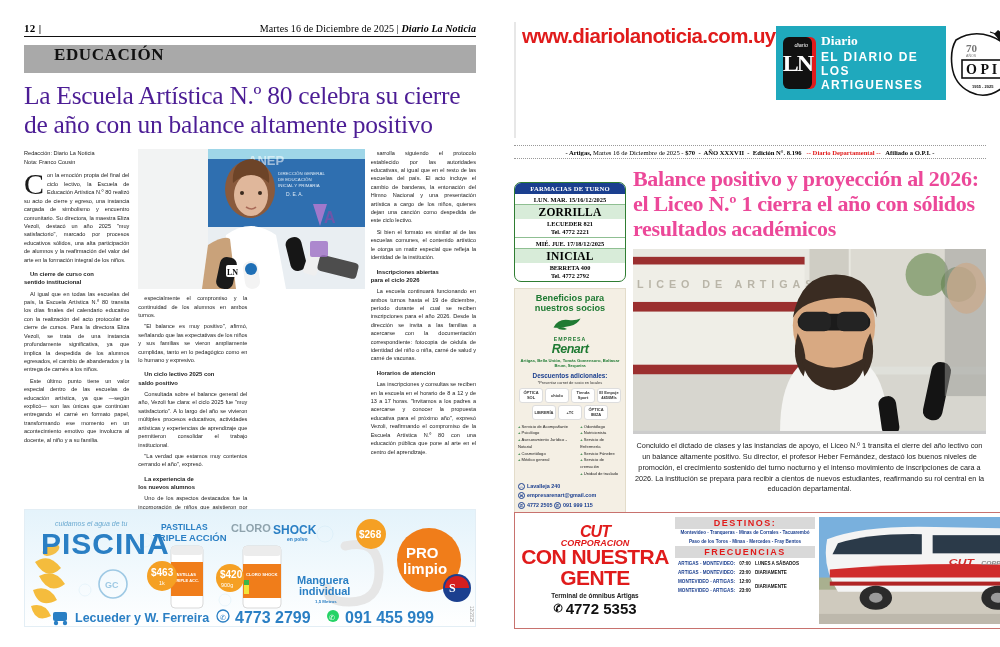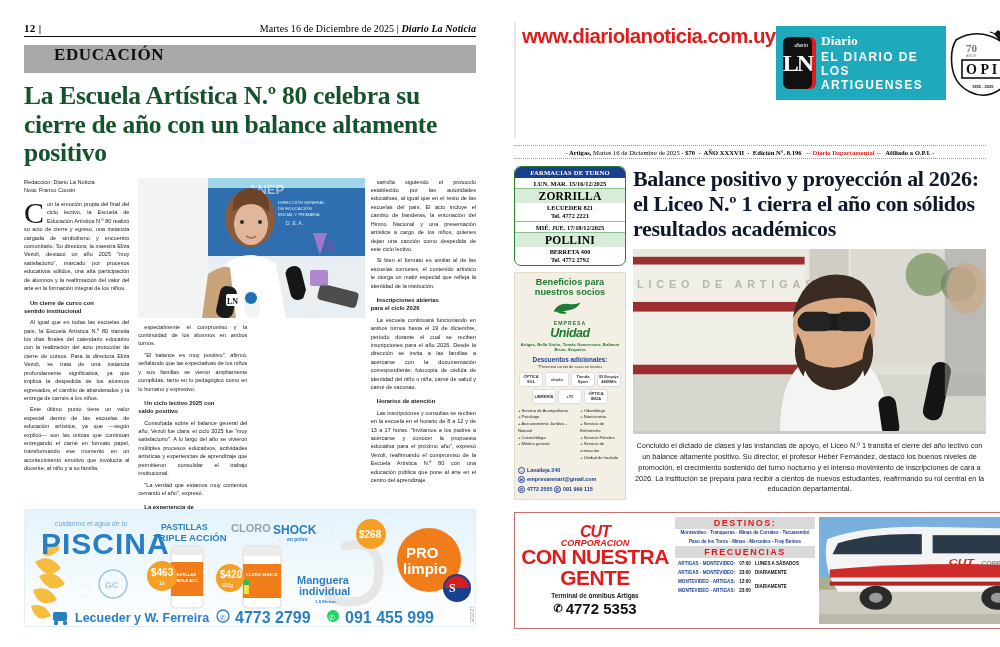--- a/index.html
+++ b/index.html
@@ -15,22 +15,22 @@
   
   .folio { display:flex; justify-content:space-between; align-items:flex-end;
            border-bottom:1.3px solid #111; padding-bottom:2px; }
   .folio-num { font-family:"Liberation Serif", serif; font-weight:bold; font-size:11px; letter-spacing:.3px; }
   .folio-right { font-family:"Liberation Serif", serif; font-size:10px; letter-spacing:.1px; }
   .folio-right b { font-style:italic; }
 
   .section-bar { margin-top:8px; background:#a9a9a9; height:28px; display:flex; padding-left:30px; }
   .section-bar span { font-family:"Liberation Serif", serif; font-weight:bold; font-size:17px; letter-spacing:.6px; color:#111; }
 
-  .headline { font-family:"Liberation Serif", serif; font-weight:bold; font-size:25.5px;
-              line-height:1.12; letter-spacing:-.3px; margin-top:9px; color:#14532d; }
+  .headline { font-family:"Liberation Serif", serif; font-weight:normal; font-size:25.5px;
+              line-height:1.12; letter-spacing:-.3px; margin-top:9px; color:#4c1d95; }
 
   .cols { display:flex; gap:9px; margin-top:10px; }
   .col { width:109px; }
   .byline { font-size:5.6px; line-height:1.55; color:#222; margin-bottom:5px; }
   .body-txt { font-size:5.55px; line-height:1.52; text-align:justify; color:#1a1a1a; }
   .body-txt p { margin-bottom:3px; text-indent:6px; }
   .body-txt p.noind { text-indent:0; }
   .subhead { font-size:5.9px; font-weight:bold; line-height:1.4; margin:6px 0 3px 0; text-indent:0; text-align:left; }
   .drop { float:left; font-family:"Liberation Serif", serif; font-size:30px; line-height:.78;
           font-weight:normal; padding:1px 3px 0 0; }
@@ -64,21 +64,21 @@
   .opi { width:76px; position:relative; }
   .mh-strip { border-top:1px dotted #999; border-bottom:1px dotted #999; margin-top:5px;
               text-align:center; font-family:"Liberation Serif", serif; font-size:6.6px; padding:2.5px 0; font-weight:bold; }
   .mh-strip .red { color:#e01b1b; }
   .mh-strip .norm { font-weight:normal; }
 
   .rmain { display:flex; gap:7px; margin-top:7px; }
   .rail { width:112px; }
   .rbody { flex:1; }
 
-  .farm { border:1.6px solid #2f7d32; border-radius:7px; overflow:hidden; background:#fff; }
+  .farm { border:1.6px solid #2f7d32; border-radius:7px; overflow:hidden; background:#fff;margin-top:16px; }
   .farm-hd { background:#1b3f8f; color:#fff; text-align:center; font-family:"Liberation Serif", serif;
              font-weight:bold; font-size:6.6px; padding:2px 0; letter-spacing:.2px; }
   .farm-row { text-align:center; font-family:"Liberation Serif", serif; }
   .farm-date { font-size:6.4px; font-weight:bold; padding:2px 0 1px; border-bottom:.8px solid #8fbf92; }
   .farm-name { font-size:11.5px; font-weight:bold; background:#d8ecd9; padding:1px 0; letter-spacing:.2px; }
   .farm-addr { font-size:6.3px; font-weight:bold; padding:1px 0; }
   .farm-tel  { font-size:6.3px; font-weight:bold; padding:0 0 2px; border-bottom:.8px solid #8fbf92; }
 
   .benef { margin-top:6px; background:#f4efe4; border:1px solid #e3dcca; padding:4px 3px; }
   .benef-t { text-align:center; color:#1f7a33; font-weight:bold; font-size:9.2px; line-height:1.12; }
@@ -92,21 +92,21 @@
   .lg { width:24px; height:15px; border-radius:3px; background:#fff; border:1px solid #ddd;
         font-size:4px; display:flex; align-items:center; justify-content:center; font-weight:bold; color:#333; text-align:center; }
   .svc { display:flex; gap:3px; margin-top:4px; }
   .svc ul { list-style:none; font-size:4.1px; line-height:1.65; color:#222; }
   .svc li::before { content:"+ "; color:#1f7a33; font-weight:bold; }
   .contact { margin-top:4px; font-size:5.4px; font-weight:bold; color:#1b3f8f; line-height:1.8; }
   .contact .ci { display:inline-block; width:7px; height:7px; border:1px solid #1b3f8f; border-radius:50%;
                  font-size:4px; text-align:center; line-height:6px; margin-right:2px; }
 
   .rhead { font-family:"Liberation Serif", serif; font-weight:bold; font-size:22px;
-           line-height:1.14; letter-spacing:-.3px; color:#0f172a; }
+           line-height:1.14; letter-spacing:-.3px; color:#ec4899; }
   .photo-liceo { width:100%; height:185px; margin-top:8px; position:relative; overflow:hidden; }
   .rlead { font-size:7.3px; line-height:1.48; text-align:center; margin-top:7px; color:#1a1a1a; }
 
   .ad-cut { position:absolute; left:14px; bottom:18px; width:540px; height:117px;
             border:1.5px solid #c8726e; background:#fff; display:flex; padding:4px; gap:4px; }
   .cut-l { width:152px; display:flex; flex-direction:column; align-items:center; justify-content:center; }
   .cut-logo { color:#e01b1b; font-style:italic; font-weight:bold; font-size:16px; letter-spacing:-1px;
               line-height:.95; text-align:center; }
   .cut-logo .sub { font-size:9px; letter-spacing:0px; }
   .cut-big { color:#e01b1b; font-weight:bold; font-size:18px; line-height:.98; text-align:center; letter-spacing:-.6px; }
@@ -418,38 +418,38 @@
         <div class="farm">
           <div class="farm-hd">FARMACIAS DE TURNO</div>
           <div class="farm-row">
             <div class="farm-date">LUN. MAR. 15/16/12/2025</div>
             <div class="farm-name">ZORRILLA</div>
             <div class="farm-addr">LECUEDER 821</div>
             <div class="farm-tel">Tel. 4772 2221</div>
           </div>
           <div class="farm-row">
             <div class="farm-date">MIÉ. JUE. 17/18/12/2025</div>
-            <div class="farm-name">POLLINI</div>
+            <div class="farm-name">INICIAL</div>
             <div class="farm-addr">BERRETA 400</div>
             <div class="farm-tel" style="border-bottom:none">Tel. 4772 2792</div>
           </div>
         </div>
 
         <div class="benef">
           <div class="benef-t">
             <div>Beneficios para</div>
             <div>nuestros socios</div>
           </div>
           <div class="renart">
             <svg viewBox="0 0 60 20" width="46" height="15">
               <path d="M8 14 q6 -12 20 -10 q10 1 16 -2 q-4 8 -14 10 q-12 3 -22 2z" fill="#1f7a33"></path>
               <path d="M12 14 q8 -2 14 2 q-8 3 -14 -2z" fill="#1f7a33"></path>
             </svg>
             <div class="emp">EMPRESA</div>
-            <div class="rn">Unidad</div>
+            <div class="rn">Renart</div>
             <div class="cities">Artigas, Bella Unión, Tomás Gomensoro, Baltasar Brum, Sequeira</div>
           </div>
           <div class="desc-t">Descuentos adicionales:</div>
           <div class="desc-s">*Presentar carnet de socio en locales</div>
           <div class="logos">
             <div class="lg">ÓPTICA SOL</div>
             <div class="lg">chiolo</div>
             <div class="lg">Tienda Sport</div>
             <div class="lg">El Empuje 4450Mls</div>
             <div class="lg">LIBRERÍA</div>

